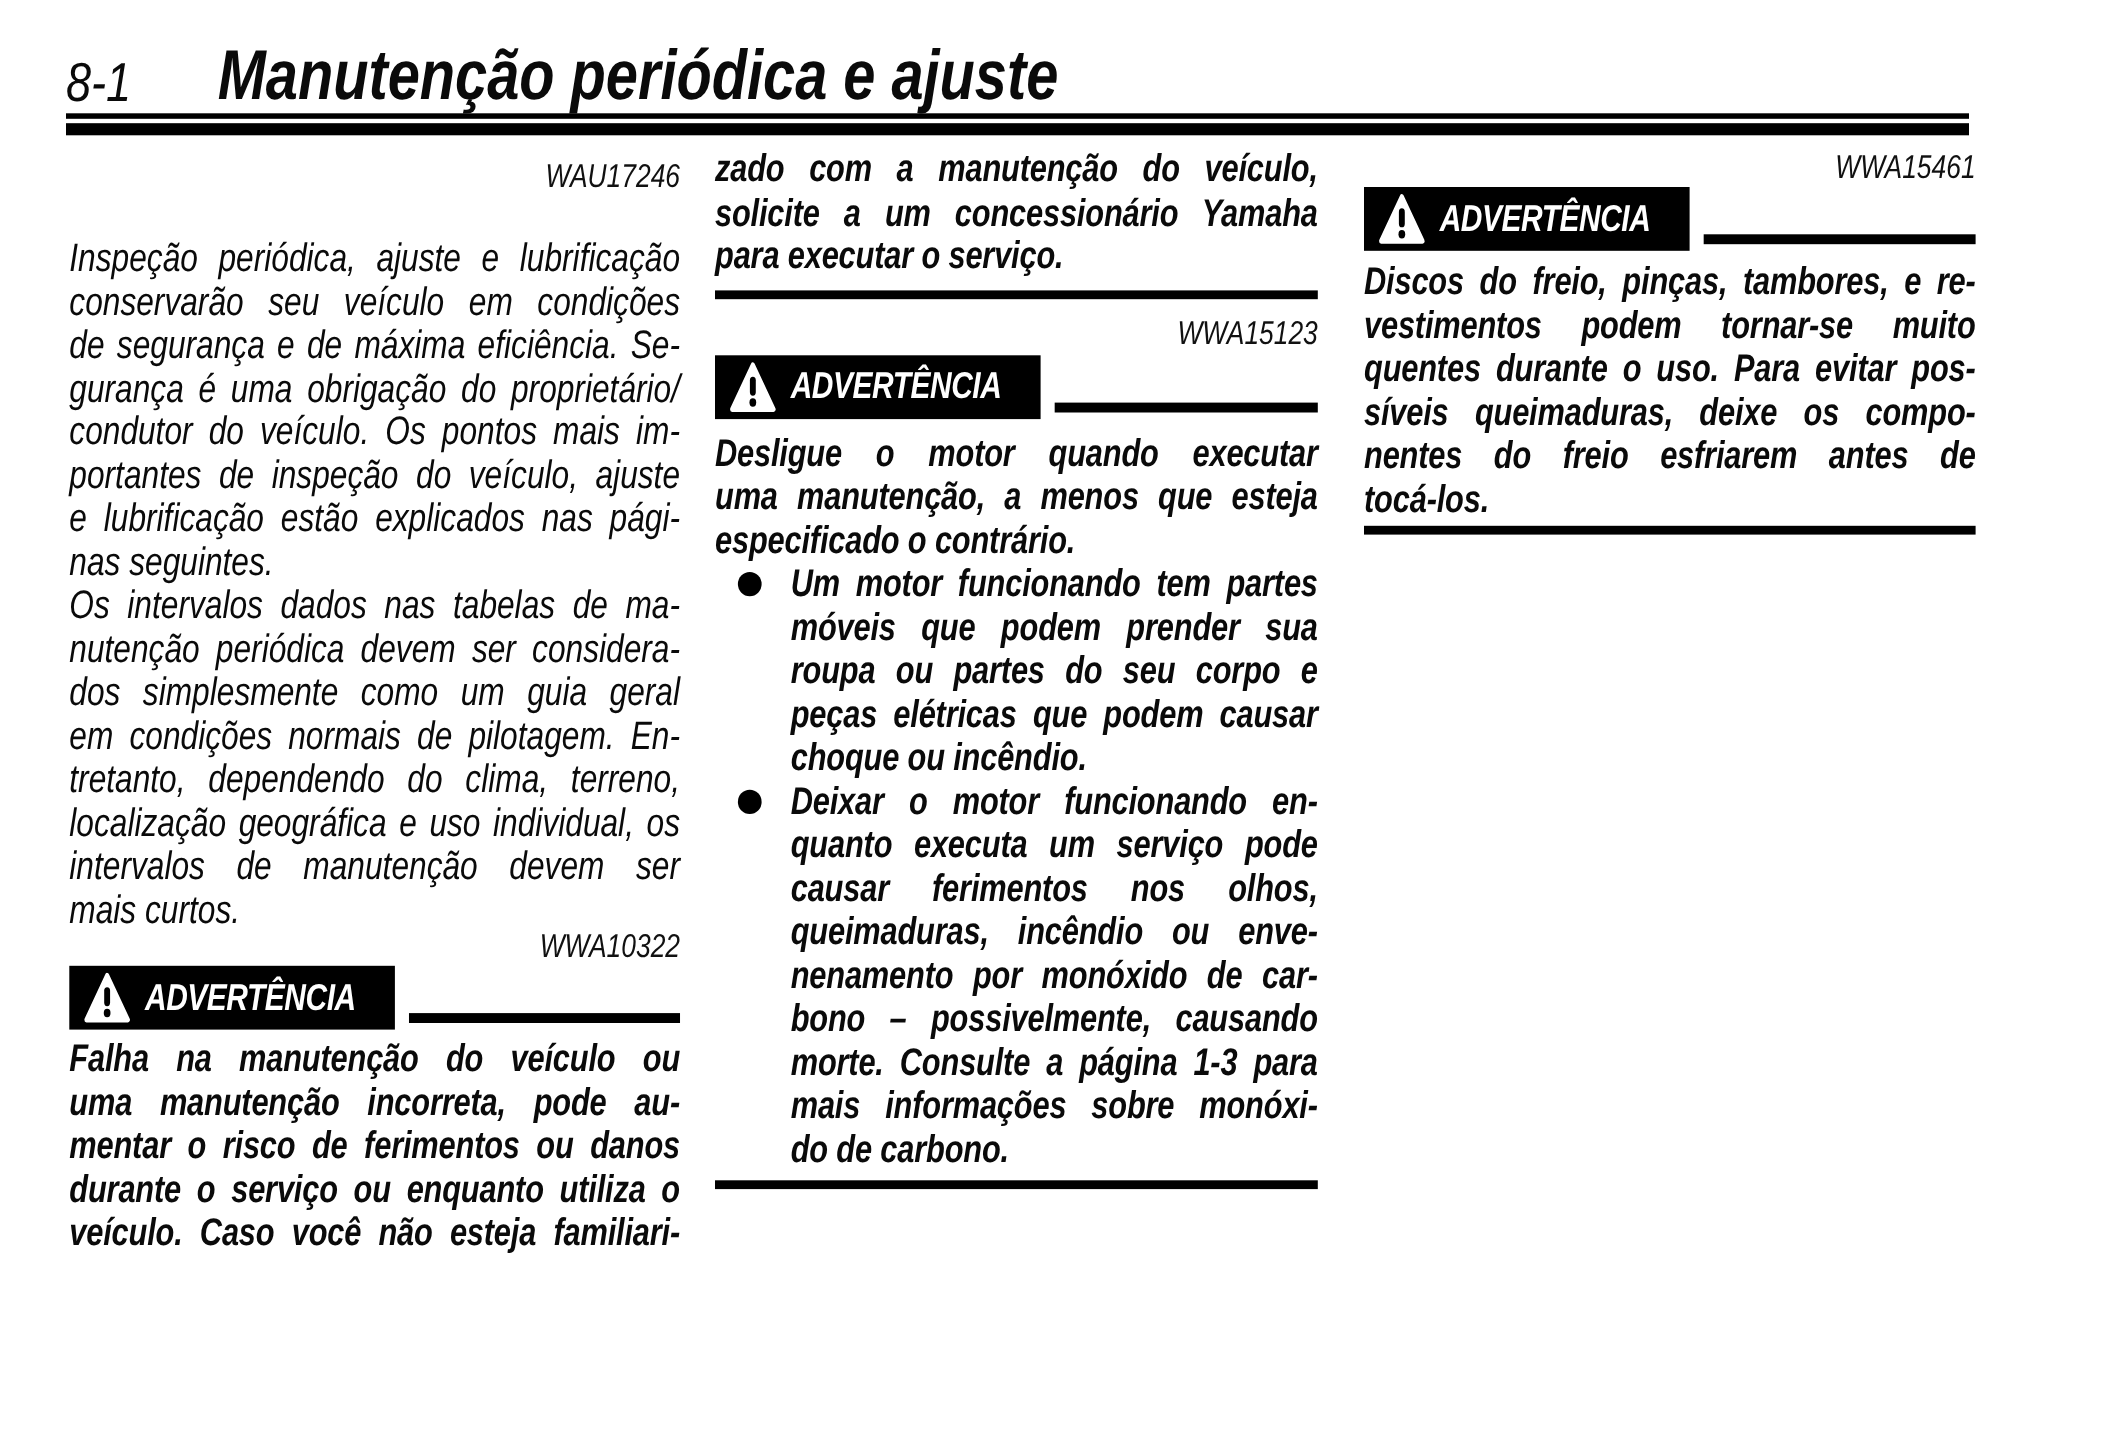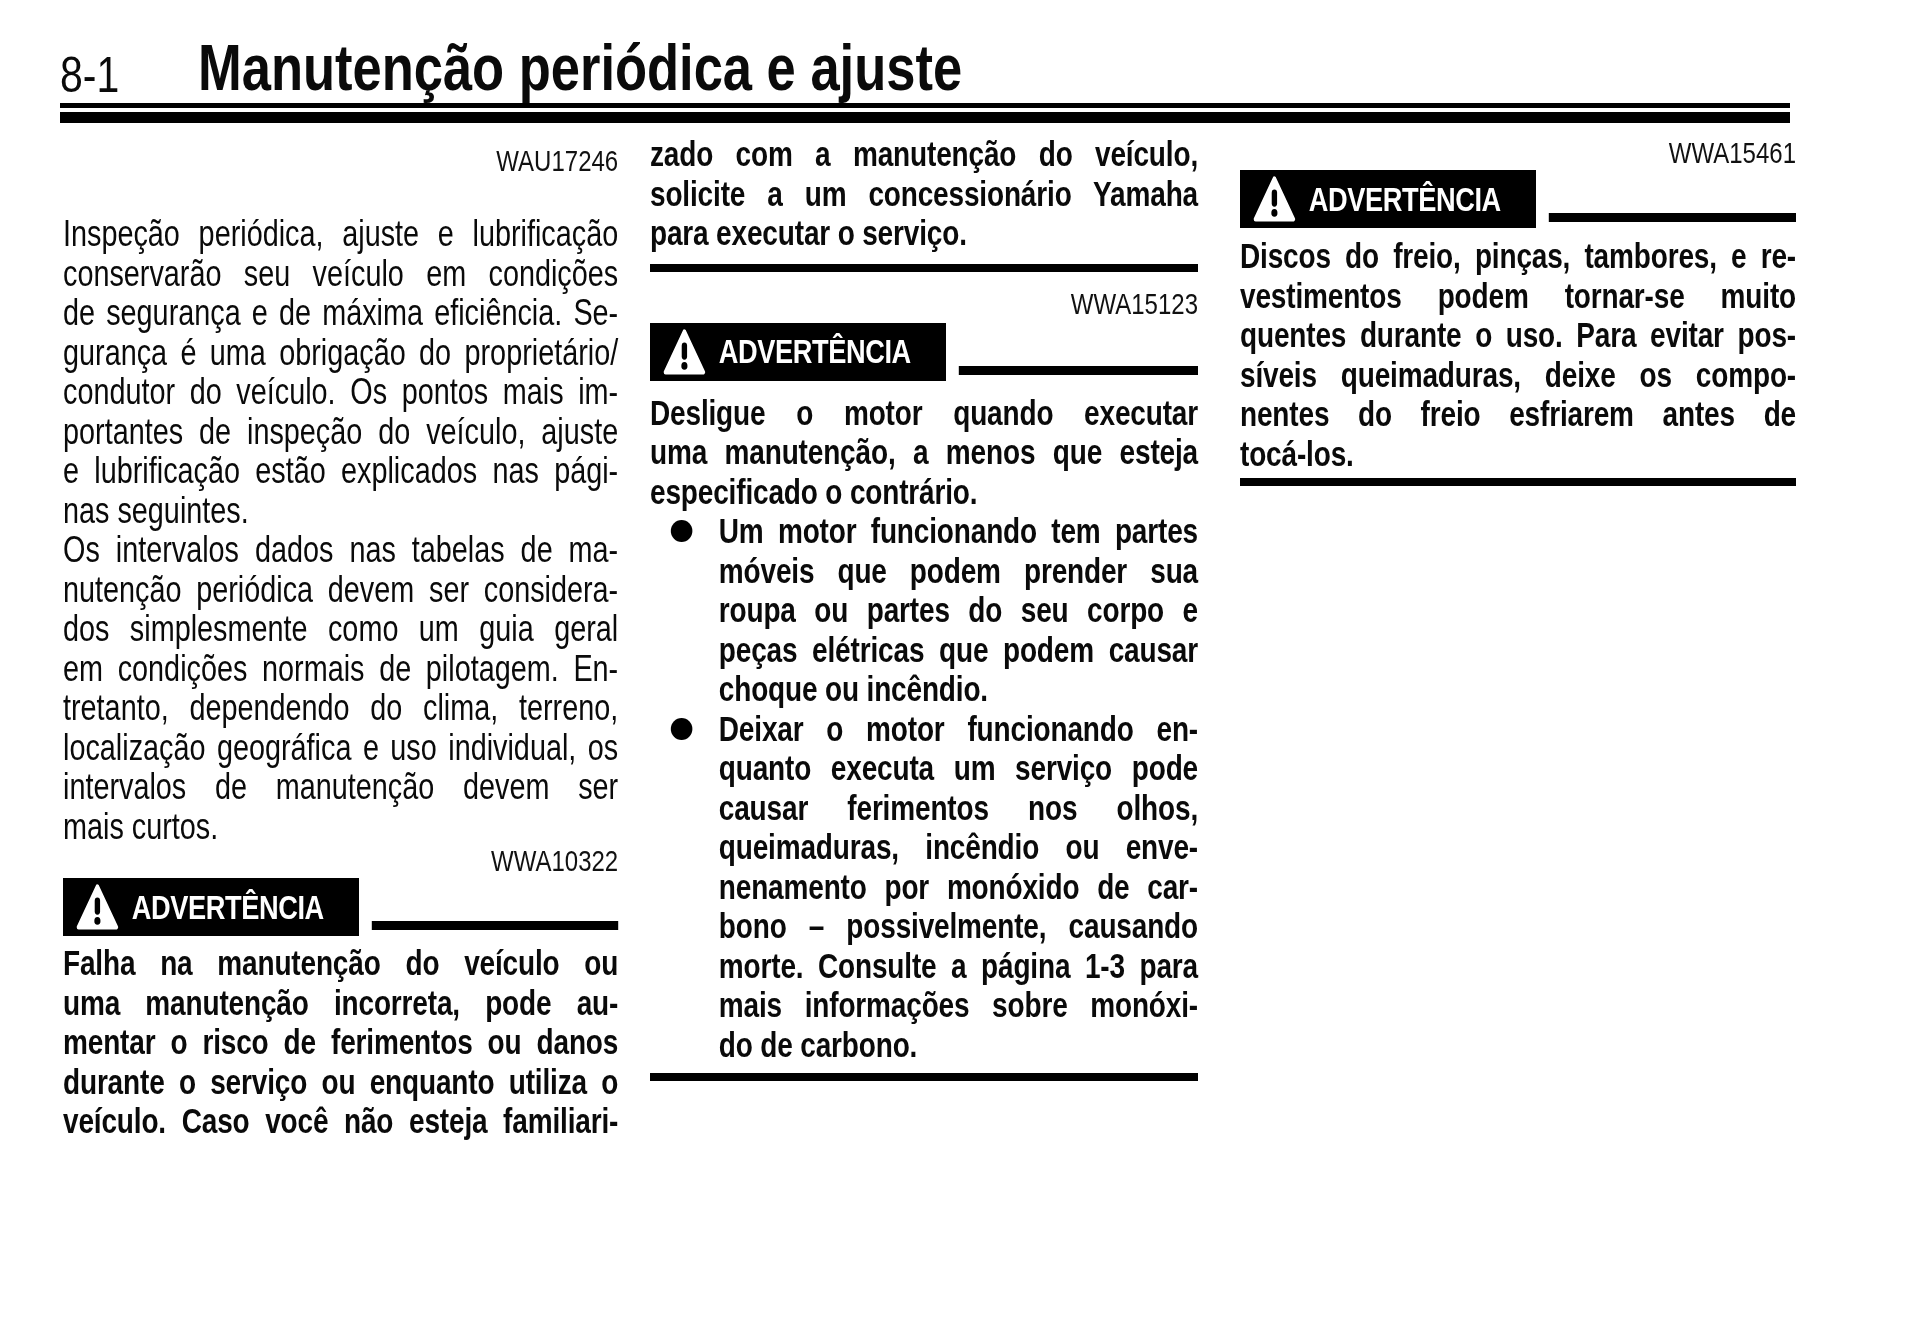--- a/index.html
+++ b/index.html
@@ -1,19 +1,20 @@
 <!DOCTYPE html>
 <html><head>
 <meta charset="utf-8">
 <style>
   html,body { margin:0; padding:0; background:#e8e8e8; }
   .page {
     position:relative; width:1920px; height:1321px; background:#ffffff;
     font-family:"Liberation Sans", sans-serif; color:#0a0a0a; overflow:hidden;
     margin:0 auto;
+    font-style:italic;
   }
   
   .hrow {
     position:absolute; left:60px; top:36px; display:flex; align-items:flex-end;
     transform:scaleX(0.82); transform-origin:0 0; white-space:nowrap;
   }
   .pnum  { font-size:50px; line-height:1; font-weight:normal; }
   .ptitle{ font-size:64px; line-height:1; font-weight:bold; margin:0 0 0 96px; letter-spacing:0; }
   .rule-thin  { position:absolute; left:60px; top:103px; width:1730px; height:5px;  background:#000; }
   .rule-thick { position:absolute; left:60px; top:112px; width:1730px; height:11px; background:#000; }

